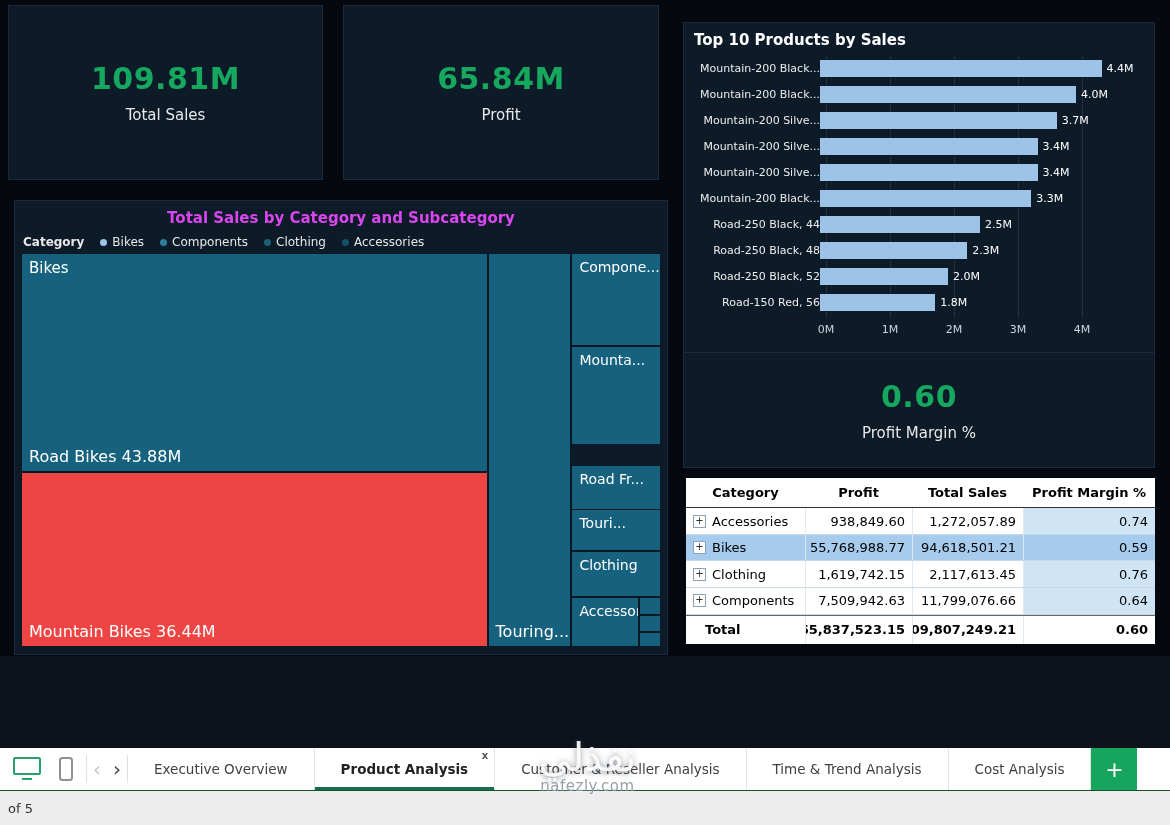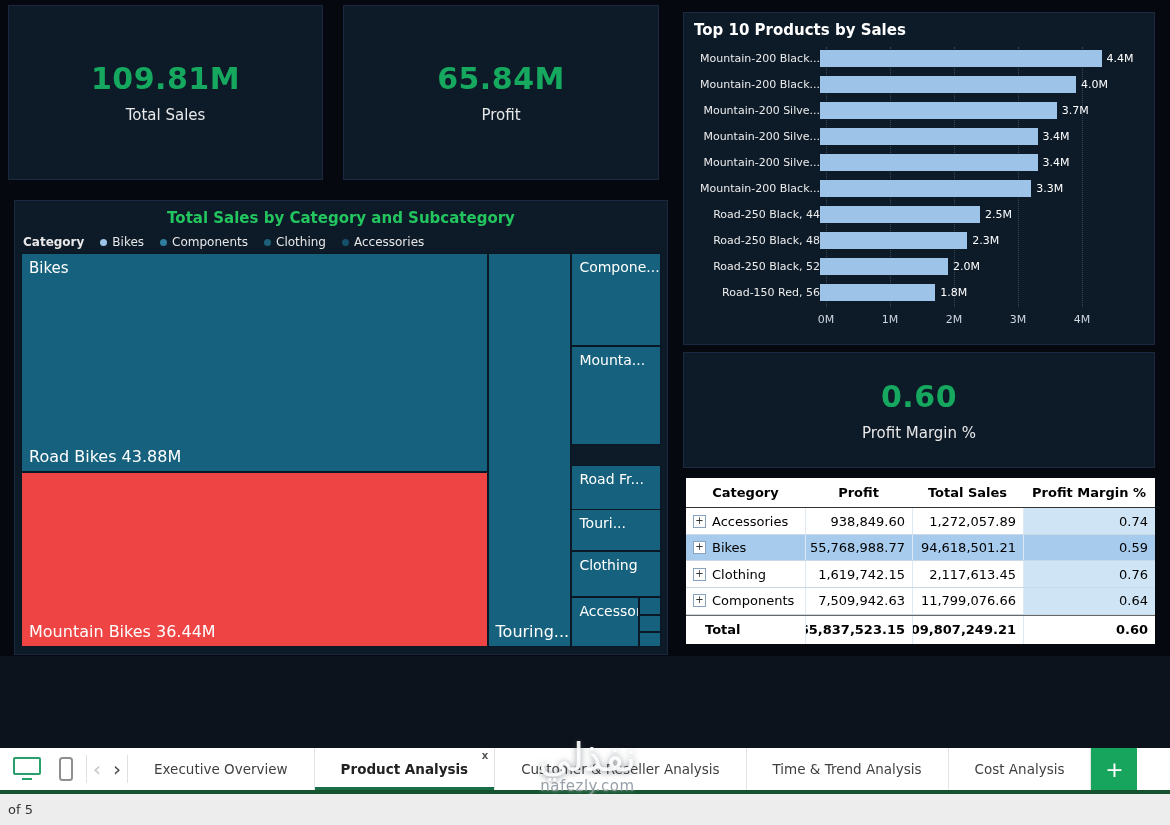--- a/index.html
+++ b/index.html
@@ -21,21 +21,21 @@
   .bar-rows{position:absolute;top:0;left:0;right:0;}
   .bar-row{display:flex;align-items:center;height:26px;}
   .bar-label{width:126px;min-width:126px;text-align:right;padding-right:0;font-size:11px;color:#ececec;
              white-space:nowrap;overflow:hidden;}
   .bar-track{display:flex;align-items:center;height:17px;flex:1;}
   .bar{height:17px;}
   .bar-value{margin-left:5px;font-size:11px;color:#fff;white-space:nowrap;}
 
   
   #treemap-card{padding-top:8px;}
-  .tm-title{text-align:center;font-size:15px;font-weight:bold;color:#22c55e;}
+  .tm-title{text-align:center;font-size:15px;font-weight:bold;color:#d946ef;}
   .tm-legend{display:flex;align-items:center;gap:16px;margin:8px 0 0 8px;font-size:12px;color:#e8e8e8;}
   .tm-legend .lg-title{font-weight:bold;}
   .lg-item{display:flex;align-items:center;gap:5px;}
   .lg-dot{width:7px;height:7px;border-radius:50%;display:inline-block;}
   .tm-area{position:absolute;left:6px;right:6px;top:52px;bottom:7px;}
   .tm-cell{position:absolute;background:#16617d;border:1px solid #0a1826;box-sizing:border-box;overflow:hidden;}
   .tm-top-label{position:absolute;top:5px;left:7px;font-size:14px;color:#fff;white-space:nowrap;}
   .tm-top-label.big{font-size:15px;}
   .tm-bottom-label{position:absolute;bottom:5px;left:7px;font-size:16px;color:#fff;white-space:nowrap;}
 
@@ -69,21 +69,21 @@
   .tab{position:relative;display:flex;align-items:center;justify-content:center;padding:0 26px;
        font-size:13.5px;color:#3f3f3f;border-right:1px solid #e3e3e3;white-space:nowrap;cursor:pointer;}
   .tab.active{font-weight:bold;color:#222;box-shadow:inset 0 -3px 0 #176e49;}
   .tab-close{position:absolute;top:2px;right:6px;font-size:10px;color:#555;}
   .add-tab{width:46px;background:#17a45c;color:#fff;display:flex;align-items:center;justify-content:center;
            font-size:22px;cursor:pointer;}
   .tab-filler{flex:1;background:#fff;}
 
   
   #statusbar{position:absolute;left:0;top:790px;width:1170px;height:35px;background:#ededed;
-             border-top:4px solid #14532d;display:flex;align-items:center;padding-left:8px;
+             border-top:1px solid #14532d;display:flex;align-items:center;padding-left:8px;
              box-sizing:border-box;font-size:13px;color:#333;}
 
   
   #watermark{position:absolute;left:500px;top:734px;width:175px;text-align:center;z-index:60;pointer-events:none;}
   .wm-ar{font-size:40px;line-height:1.15;color:rgba(255,255,255,.92);text-shadow:0 1px 6px rgba(70,80,90,.65);}
   .wm-en{font-size:15px;color:rgba(145,155,163,.95);margin-top:-3px;letter-spacing:.5px;
          text-shadow:0 0 4px rgba(255,255,255,.8);}
 </style>
 </head>
 <body>
@@ -93,21 +93,21 @@
   <div class="card kpi" style="left:8px;top:5px;width:315px;height:175px;">
     <div class="kpi-value">109.81M</div>
     <div class="kpi-label">Total Sales</div>
   </div>
 
   <div class="card kpi" style="left:343px;top:5px;width:316px;height:175px;">
     <div class="kpi-value">65.84M</div>
     <div class="kpi-label">Profit</div>
   </div>
 
-  <div class="card" id="bar-card" style="left:683px;top:12px;width:472px;height:333px;">
+  <div class="card" id="bar-card" style="left:683px;top:22px;width:472px;height:333px;">
     <div class="chart-title">Top 10 Products by Sales</div>
     <div class="bar-plot">
         <div class="gridline" style="left: 132px;"></div>
         <span class="axis-tick" style="left: 132px;">0M</span>
         <div class="gridline" style="left: 196px;"></div>
         <span class="axis-tick" style="left: 196px;">1M</span>
         <div class="gridline" style="left: 260px;"></div>
         <span class="axis-tick" style="left: 260px;">2M</span>
         <div class="gridline" style="left: 324px;"></div>
         <span class="axis-tick" style="left: 324px;">3M</span>

